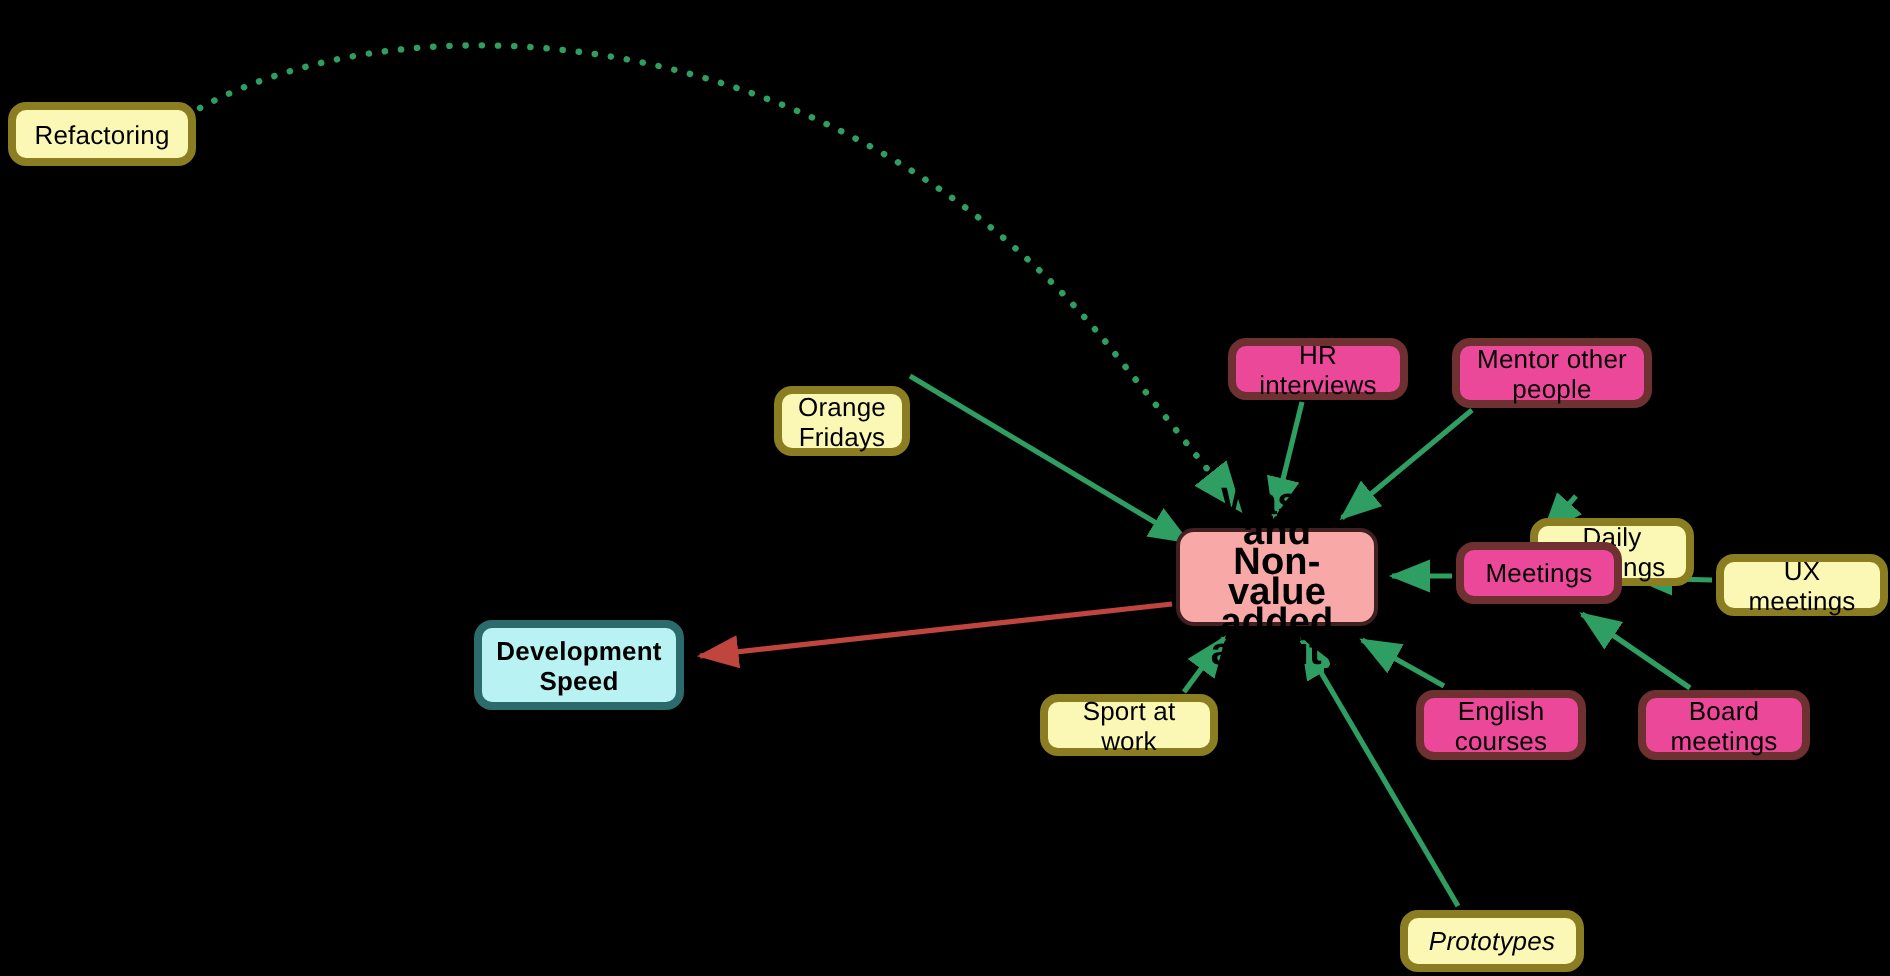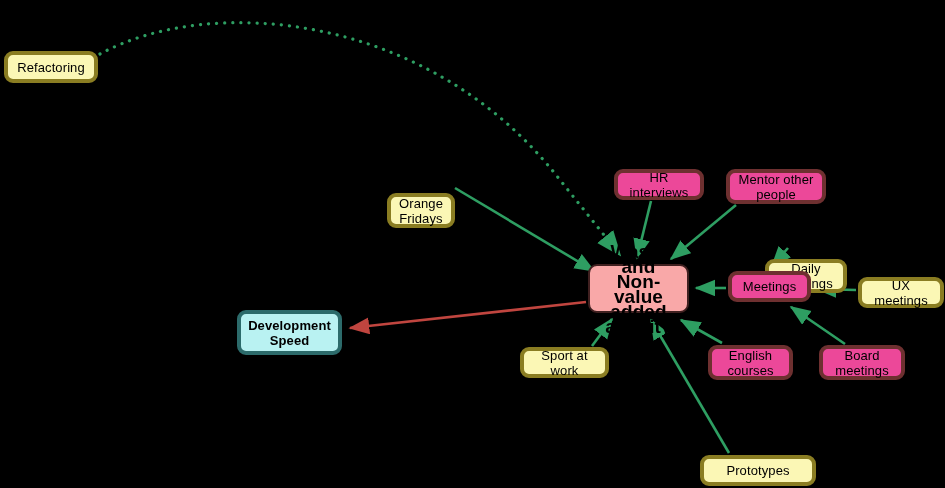--- a/index.html
+++ b/index.html
@@ -107,16 +107,16 @@
 added activity</span></div>
       <div class="node pink" style="left: 728px; top: 271px; width: 83px; height: 31px;"><span>Meetings</span></div>
       <div class="node yellow" style="left: 858px; top: 277px; width: 86px; height: 31px;"><span>UX meetings</span></div>
       <div class="node cyan bold" style="left: 237px; top: 310px; width: 105px; height: 45px;"><span>Development
 Speed</span></div>
       <div class="node yellow" style="left: 520px; top: 347px; width: 89px; height: 31px;"><span>Sport at work</span></div>
       <div class="node pink" style="left: 708px; top: 345px; width: 85px; height: 35px;"><span>English
 courses</span></div>
       <div class="node pink" style="left: 819px; top: 345px; width: 86px; height: 35px;"><span>Board
 meetings</span></div>
-      <div class="node yellow" style="left: 700px; top: 455px; width: 116px; height: 31px;"><span>Prototypes</span></div>
+      <div class="node yellow" style="left: 700px; top: 455px; width: 92px; height: 31px; font-style: italic;"><span>Prototypes</span></div>
     </div>
 
 </div>
 
 </body></html>

